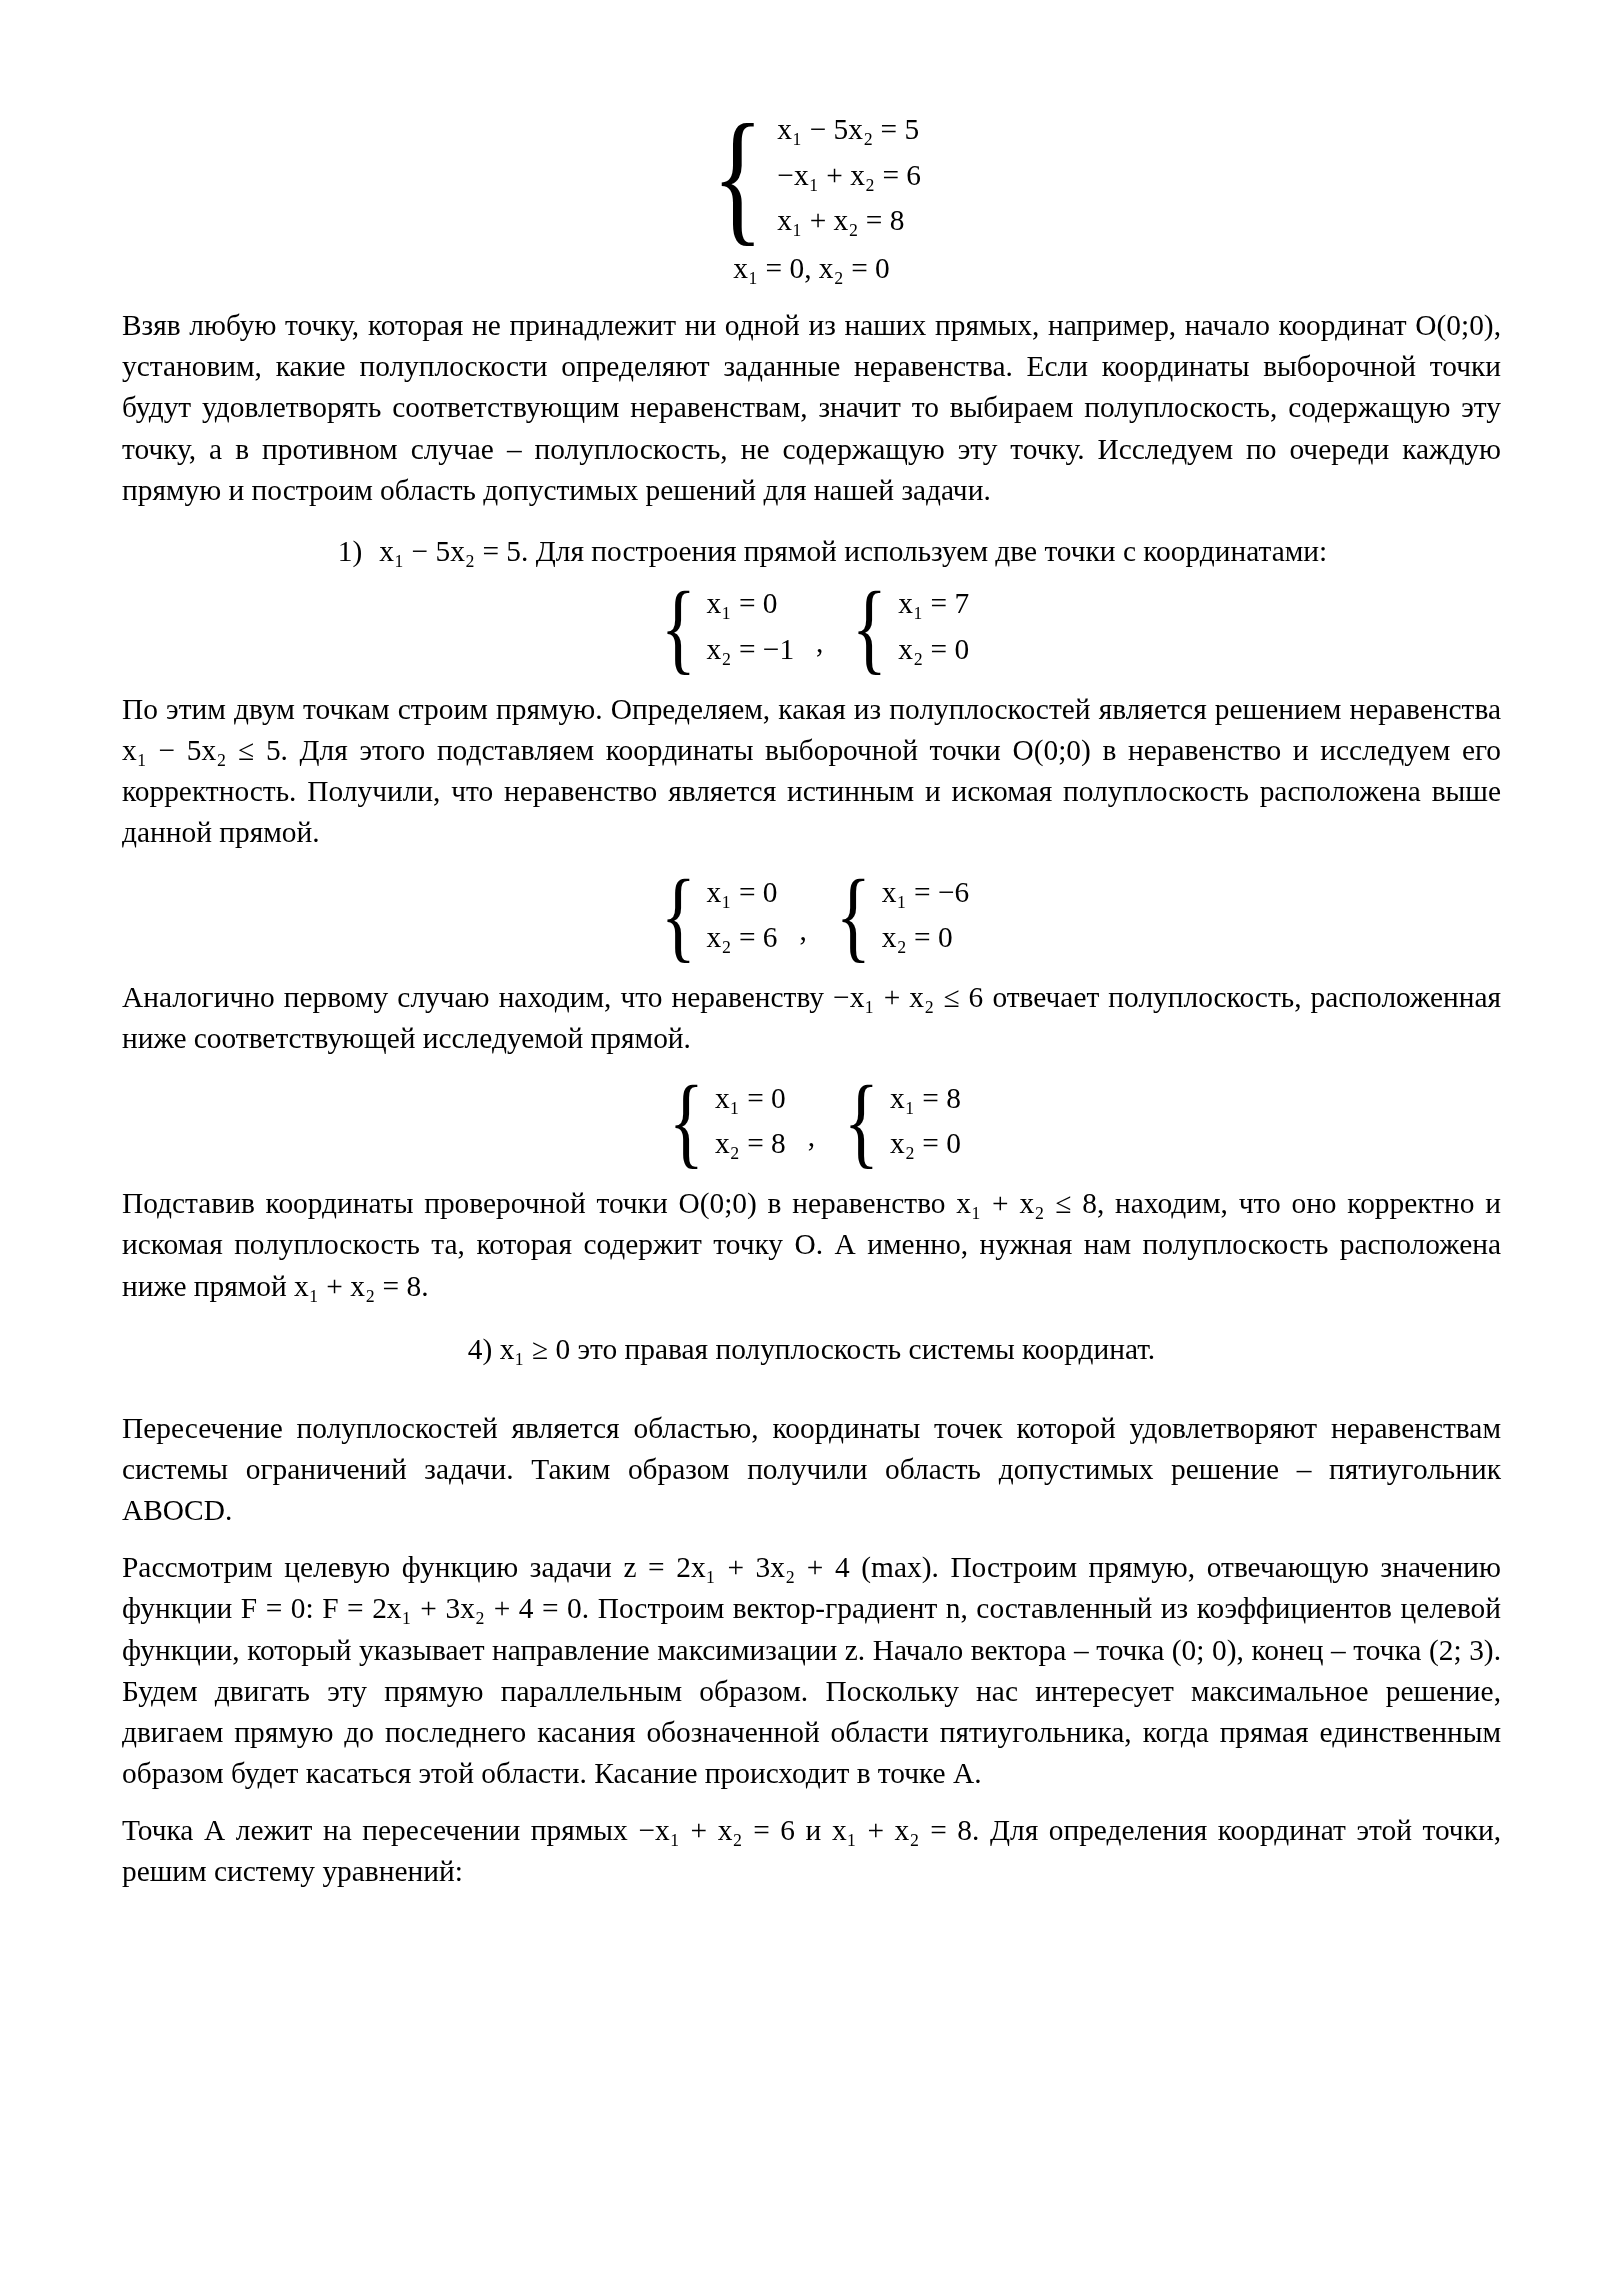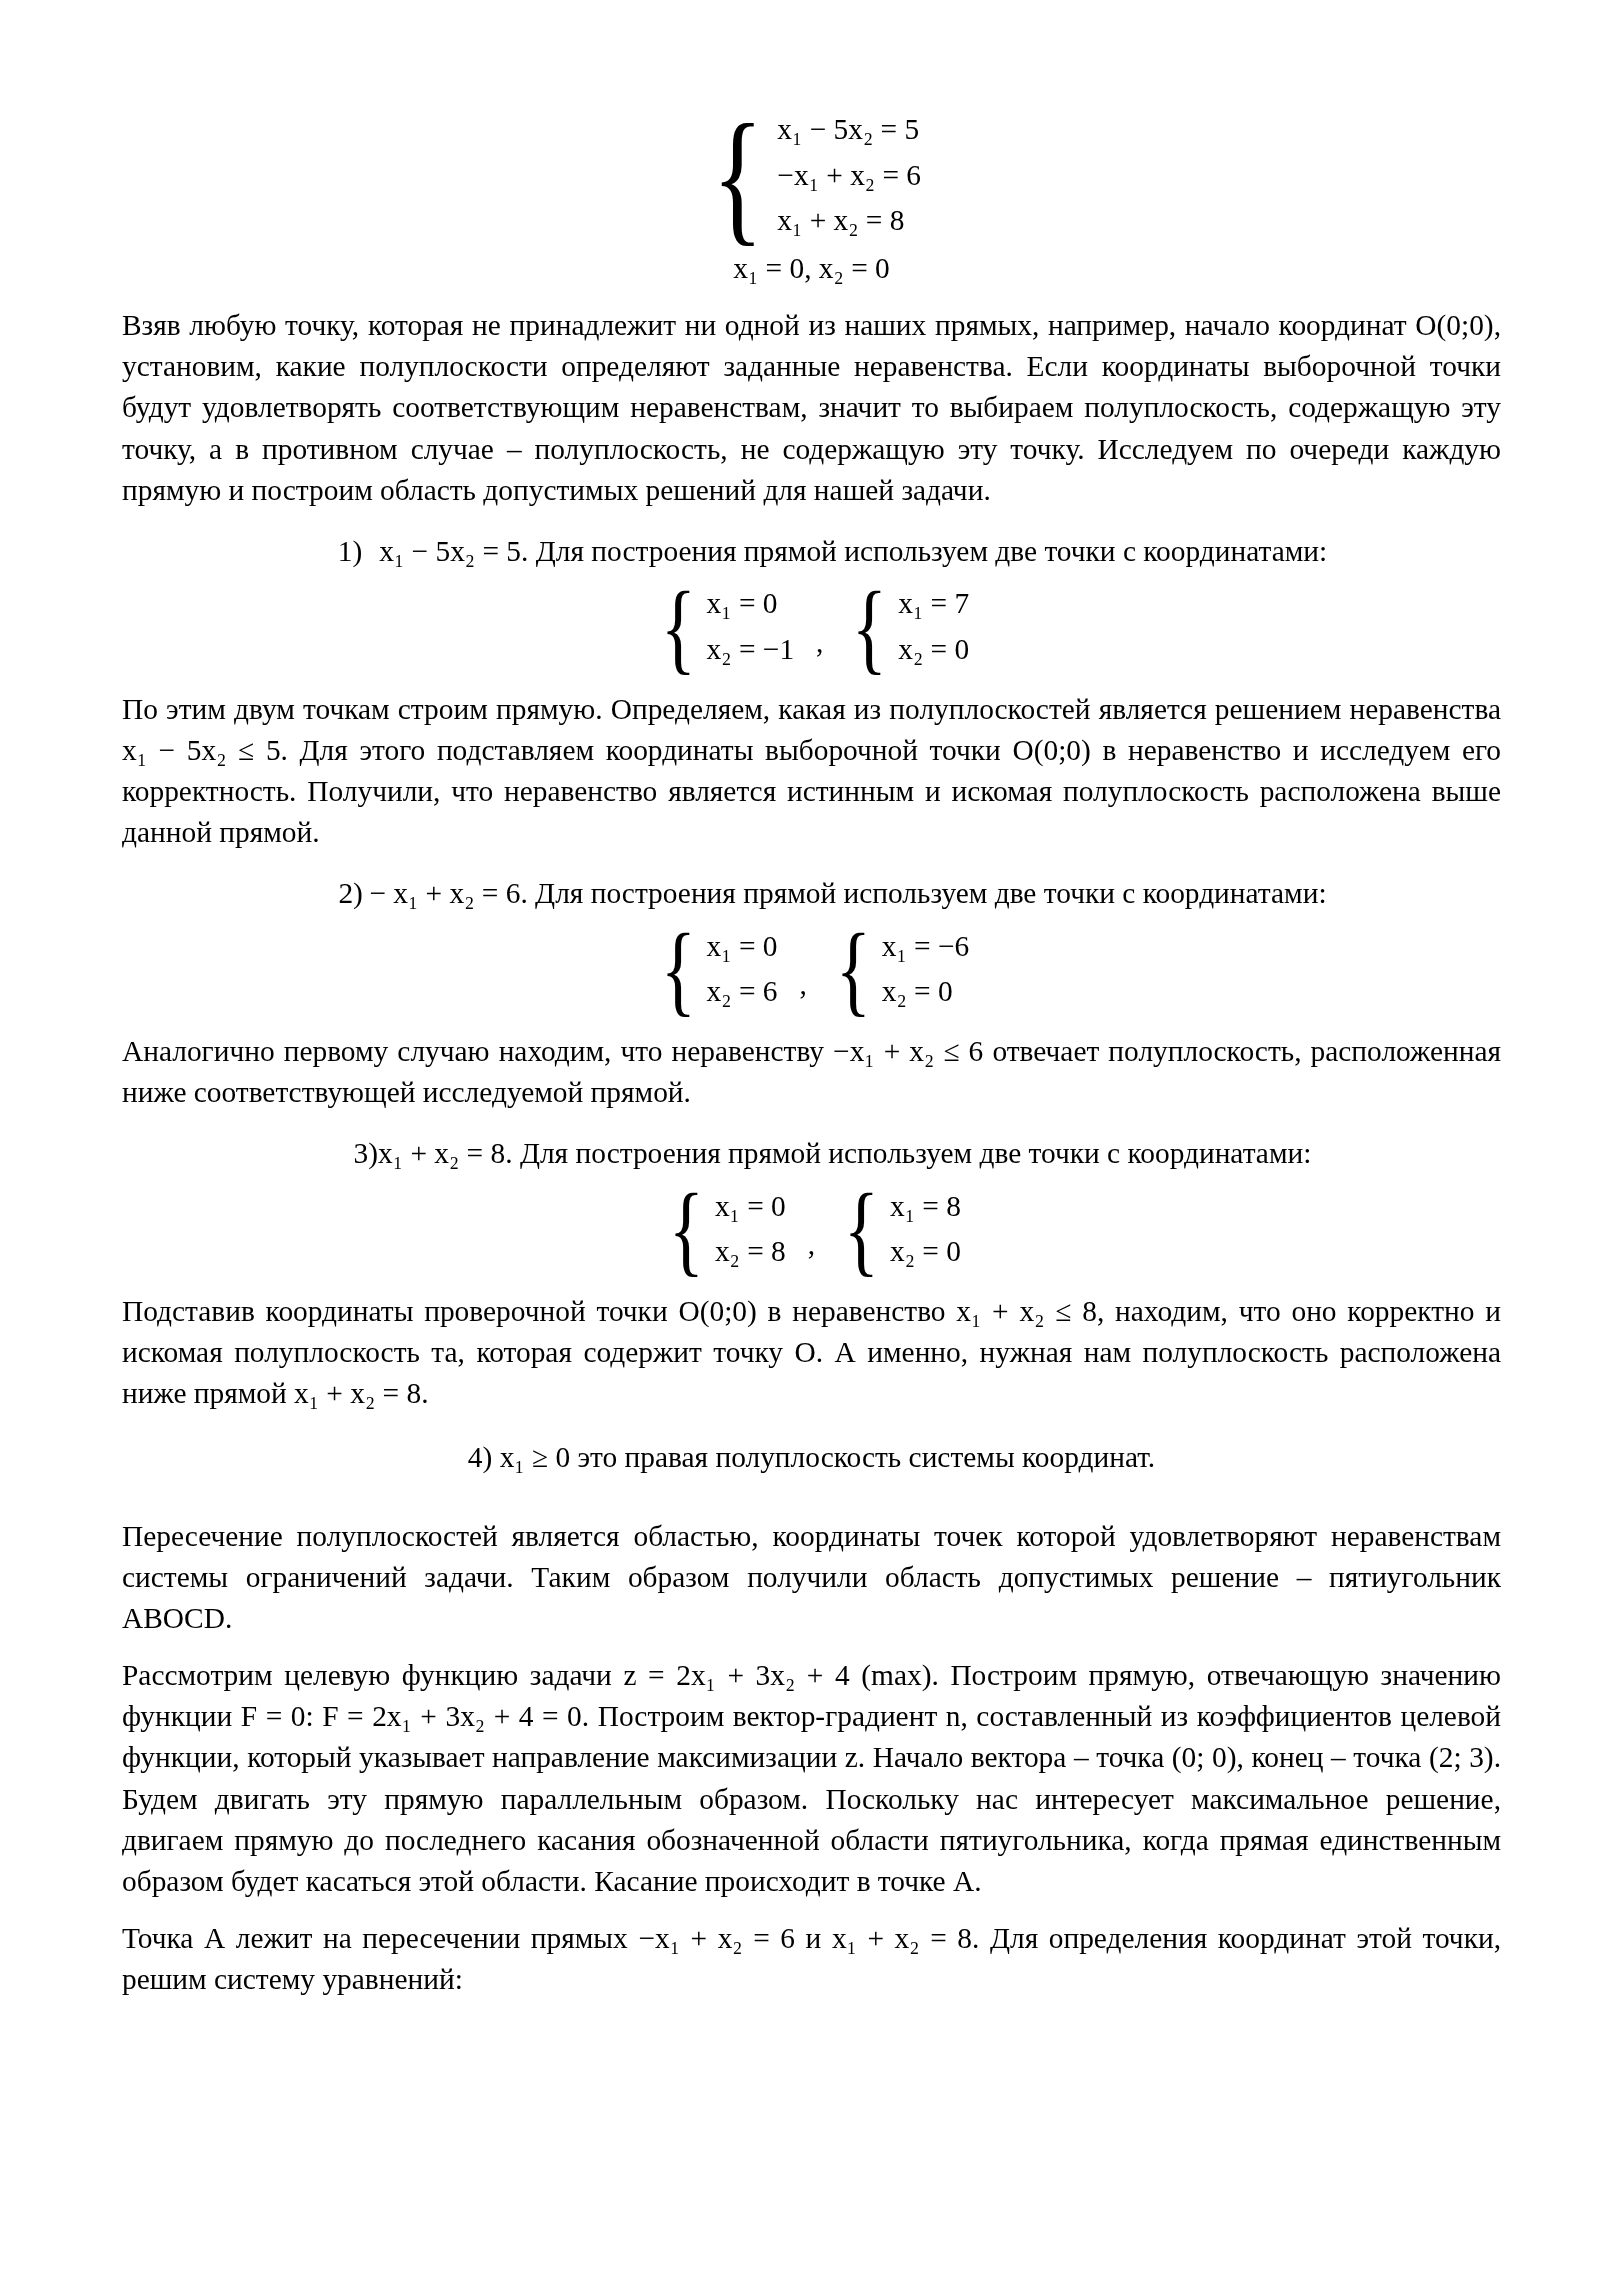--- a/index.html
+++ b/index.html
@@ -106,21 +106,20 @@
         <span class="rows">
           <span class="eq">x₁ = 7</span>
           <span class="eq">x₂ = 0</span>
         </span>
       </span>
     </span>
   </div>
 
   <p class="para">По этим двум точкам строим прямую.  Определяем, какая из полуплоскостей является решением неравенства x₁ − 5x₂ ≤ 5. Для этого подставляем координаты выборочной точки О(0;0) в неравенство и исследуем его корректность.  Получили, что неравенство является истинным и искомая полуплоскость расположена выше данной прямой.</p>
 
-  <p class="step-line"><span class="step-label gap1">2)</span><span>− x₁ + x₂ = 6. Для построения прямой используем две точки с координатами:</span></p>
 
   <div class="math-display">
     <span class="pair-wrap">
       <span class="cases sys2">
         <span class="brace">{</span>
         <span class="rows">
           <span class="eq">x₁ = 0</span>
           <span class="eq">x₂ = 6</span>
         </span>
       </span>
@@ -130,21 +129,20 @@
         <span class="rows">
           <span class="eq">x₁ = −6</span>
           <span class="eq">x₂ = 0</span>
         </span>
       </span>
     </span>
   </div>
 
   <p class="para">Аналогично первому случаю находим, что неравенству −x₁ + x₂ ≤ 6  отвечает полуплоскость, расположенная ниже соответствующей исследуемой прямой.</p>
 
-  <p class="step-line"><span class="step-label gap0">3)</span><span>x₁ + x₂ = 8. Для построения прямой используем две точки с координатами:</span></p>
 
   <div class="math-display">
     <span class="pair-wrap">
       <span class="cases sys2">
         <span class="brace">{</span>
         <span class="rows">
           <span class="eq">x₁ = 0</span>
           <span class="eq">x₂ = 8</span>
         </span>
       </span>

